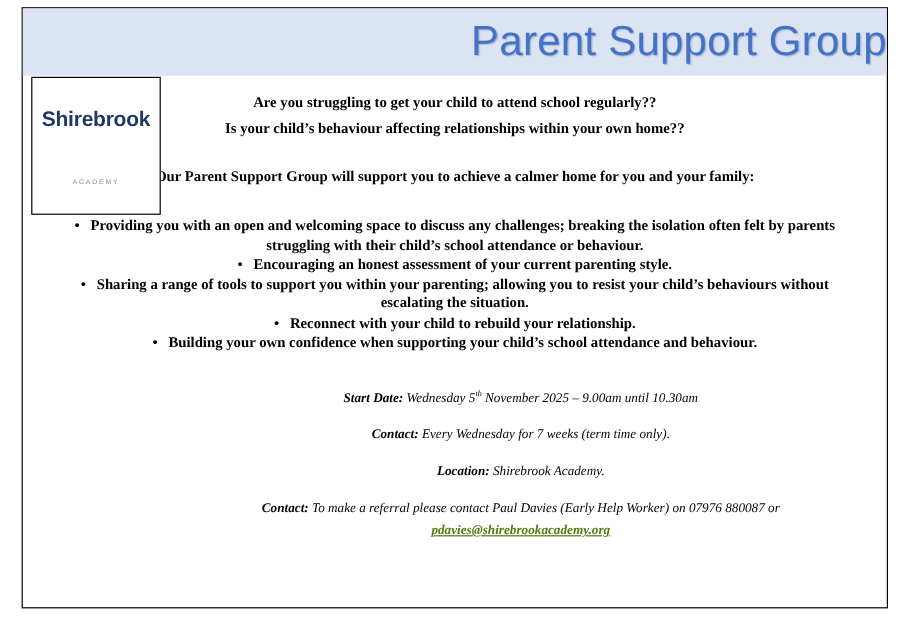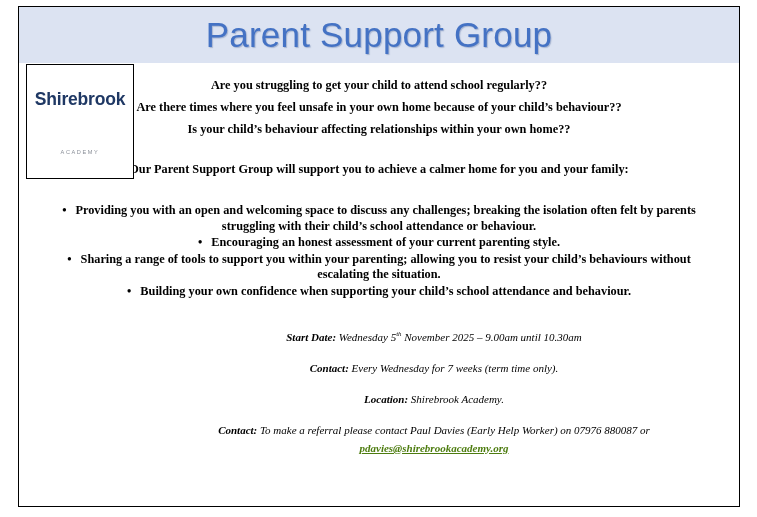--- a/index.html
+++ b/index.html
@@ -25,21 +25,21 @@
     box-sizing: border-box;
     background: #ffffff;
   }
 
   
   #header-band {
     height: 56px;
     background: #dce3f2;
     display: flex;
     align-items: center;
-    justify-content: center;
+    justify-content: flex-end;
   }
   #poster-title {
     font-family: "Liberation Sans", sans-serif;
     font-size: 35px;
     font-weight: 400;
     color: #4472c4;
     letter-spacing: 0.2px;
     text-shadow: 1px 1px 1px rgba(120,140,180,0.55);
     white-space: nowrap;
   }
@@ -160,35 +160,37 @@
 <div id="poster">
 
   <div id="header-band">
     <div id="poster-title">Parent Support Group</div>
   </div>
 
   <div id="body-area">
 
     <div class="questions">
       <div class="question-line">Are you struggling to get your child to attend school regularly??</div>
-      <div class="question-line">Are there times where you feel unsafe in your own home because of your child’s behaviour??</div>
       <div class="question-line">Is your child’s behaviour affecting relationships within your own home??</div>
     </div>
 
     <div class="intro-line">Our Parent Support Group will support you to achieve a calmer home for you and your family:</div>
 
     <div class="bullets">
       <div class="bullet-item">
         <span class="bullet-mark">•</span><span>Providing you with an open and welcoming space to discuss any challenges; breaking the isolation often felt by parents struggling with their child’s school attendance or behaviour.</span>
       </div>
       <div class="bullet-item">
         <span class="bullet-mark">•</span><span>Encouraging an honest assessment of your current parenting style.</span>
       </div>
       <div class="bullet-item">
         <span class="bullet-mark">•</span><span>Sharing a range of tools to support you within your parenting; allowing you to resist your child’s behaviours without escalating the situation.</span>
+      </div>
+      <div class="bullet-item">
+        <span class="bullet-mark">•</span><span>Reconnect with your child to rebuild your relationship.</span>
       </div>
       <div class="bullet-item">
         <span class="bullet-mark">•</span><span>Building your own confidence when supporting your child’s school attendance and behaviour.</span>
       </div>
     </div>
 
     <div class="details">
 
       <div class="detail-line">
         <span class="detail-label">Start Date:</span><span> Wednesday 5</span><sup>th</sup><span> November 2025 – 9.00am until 10.30am</span>

